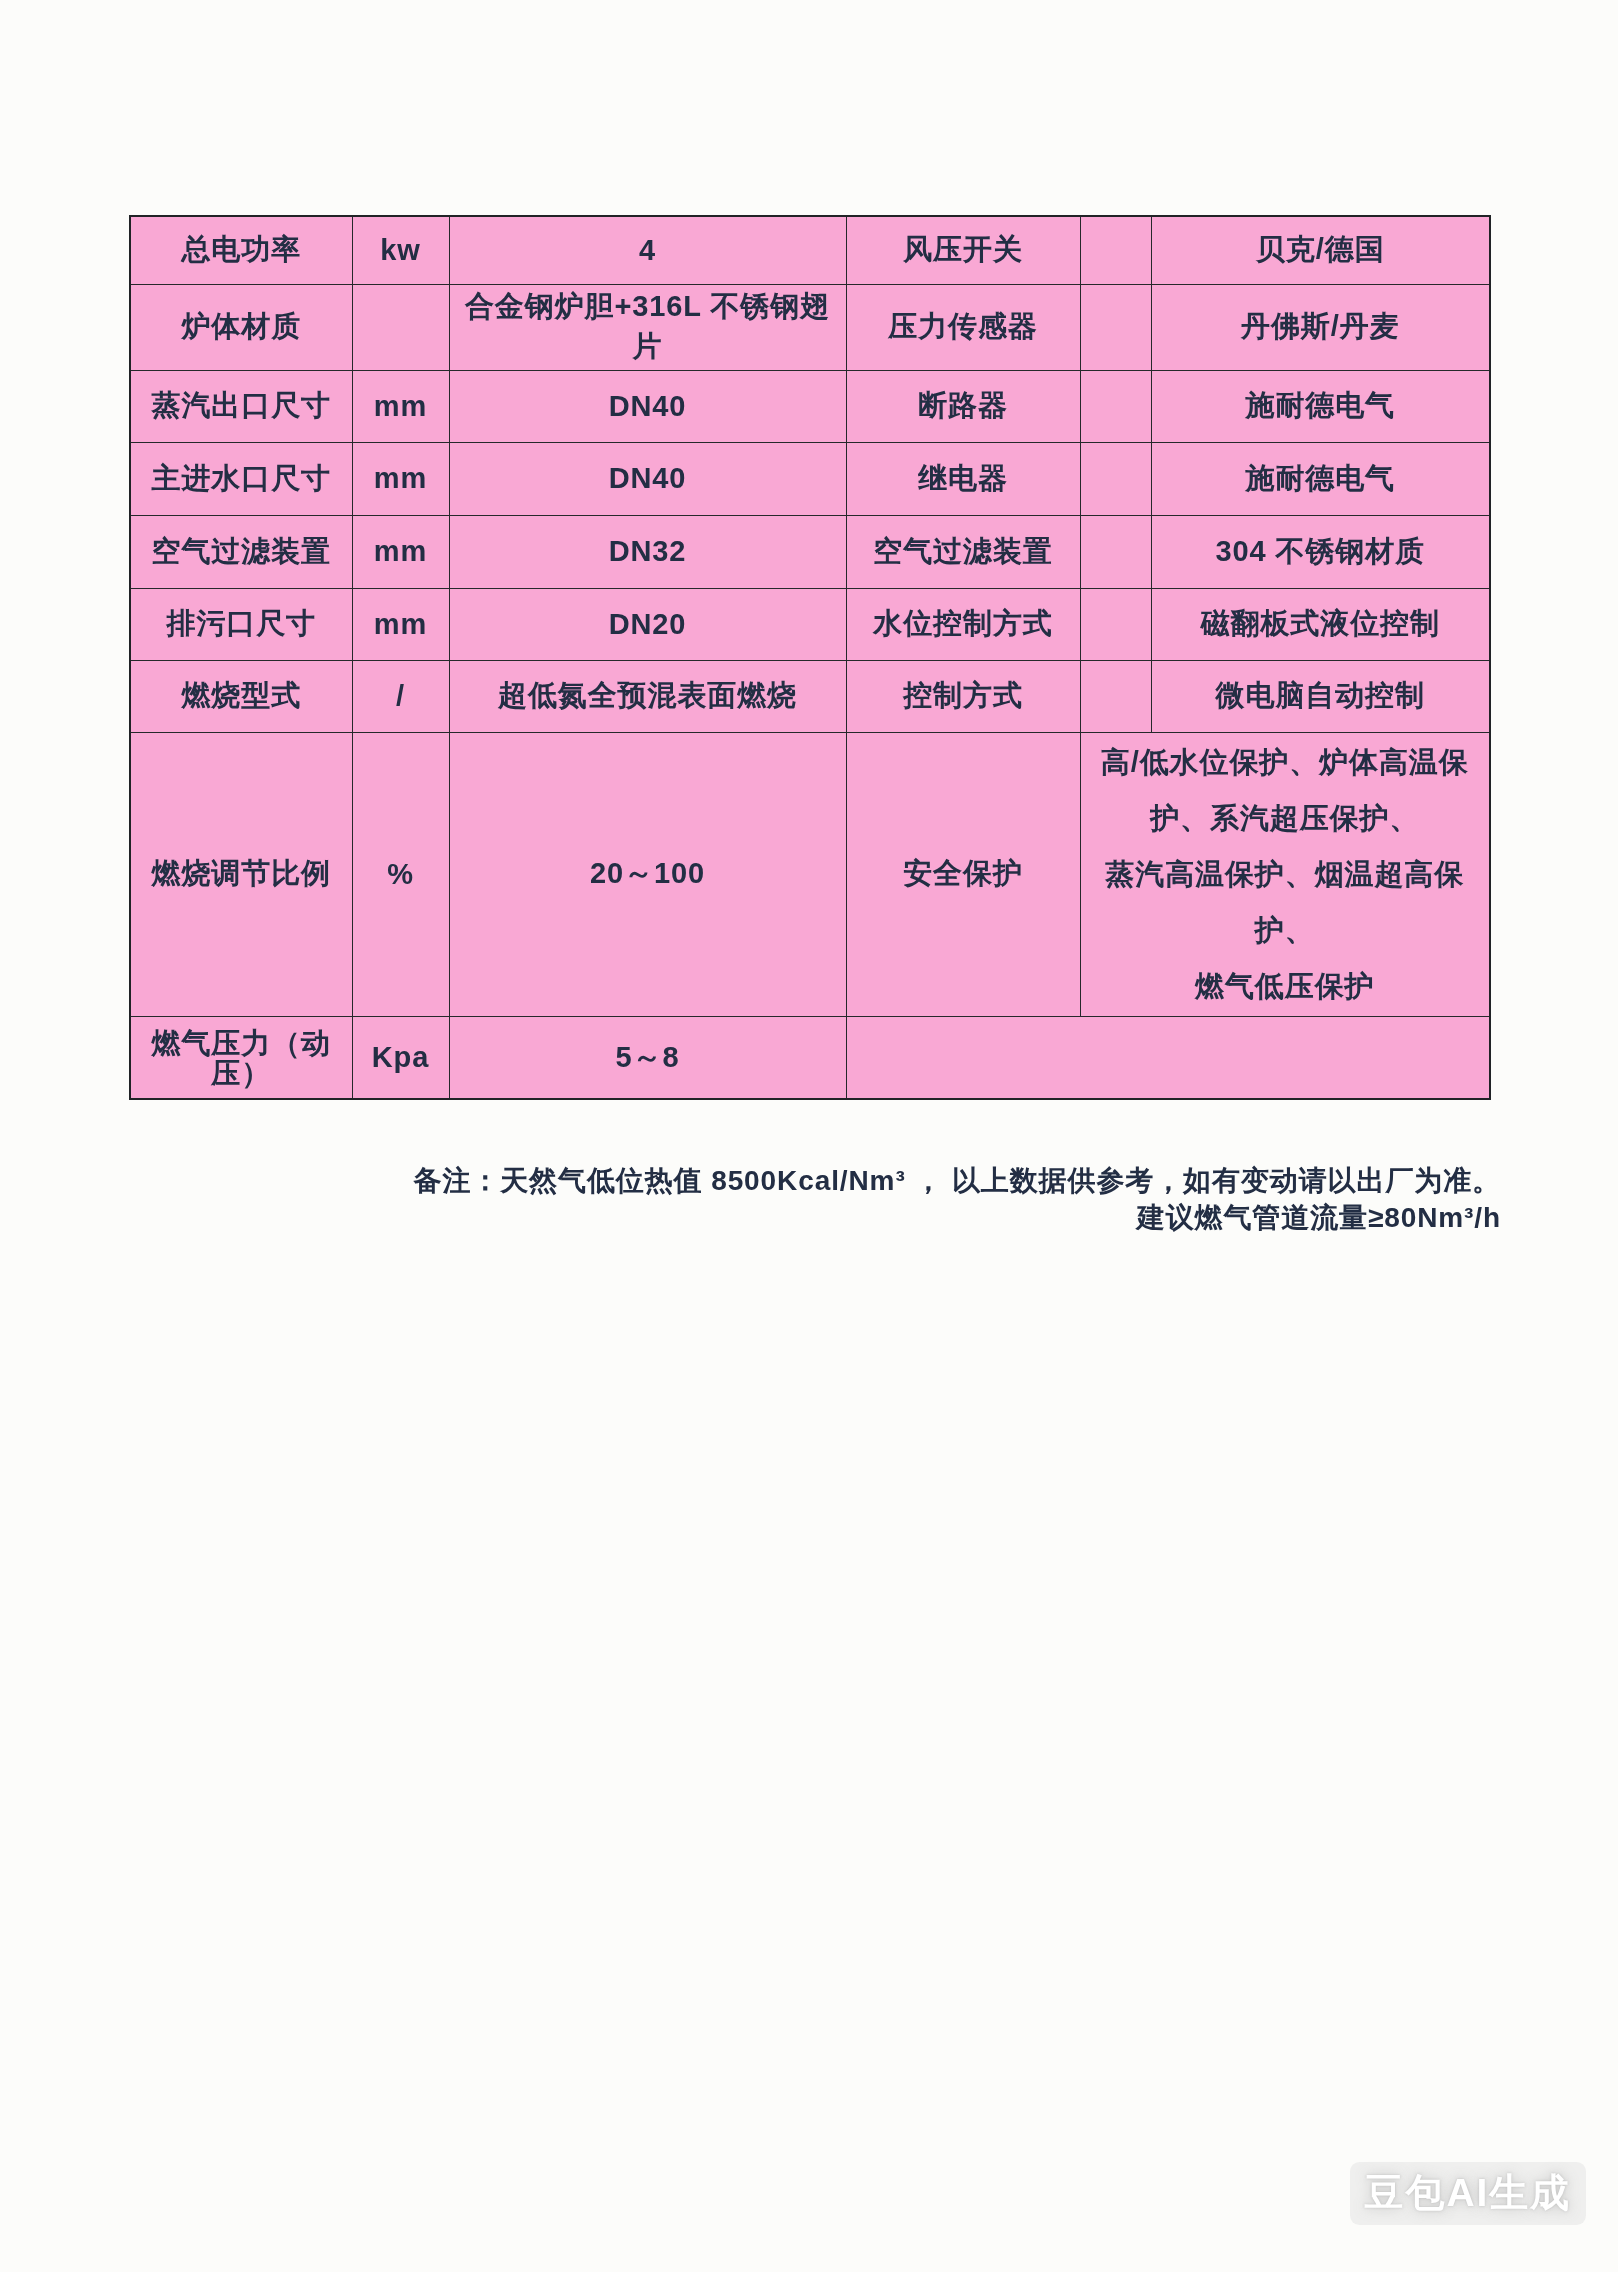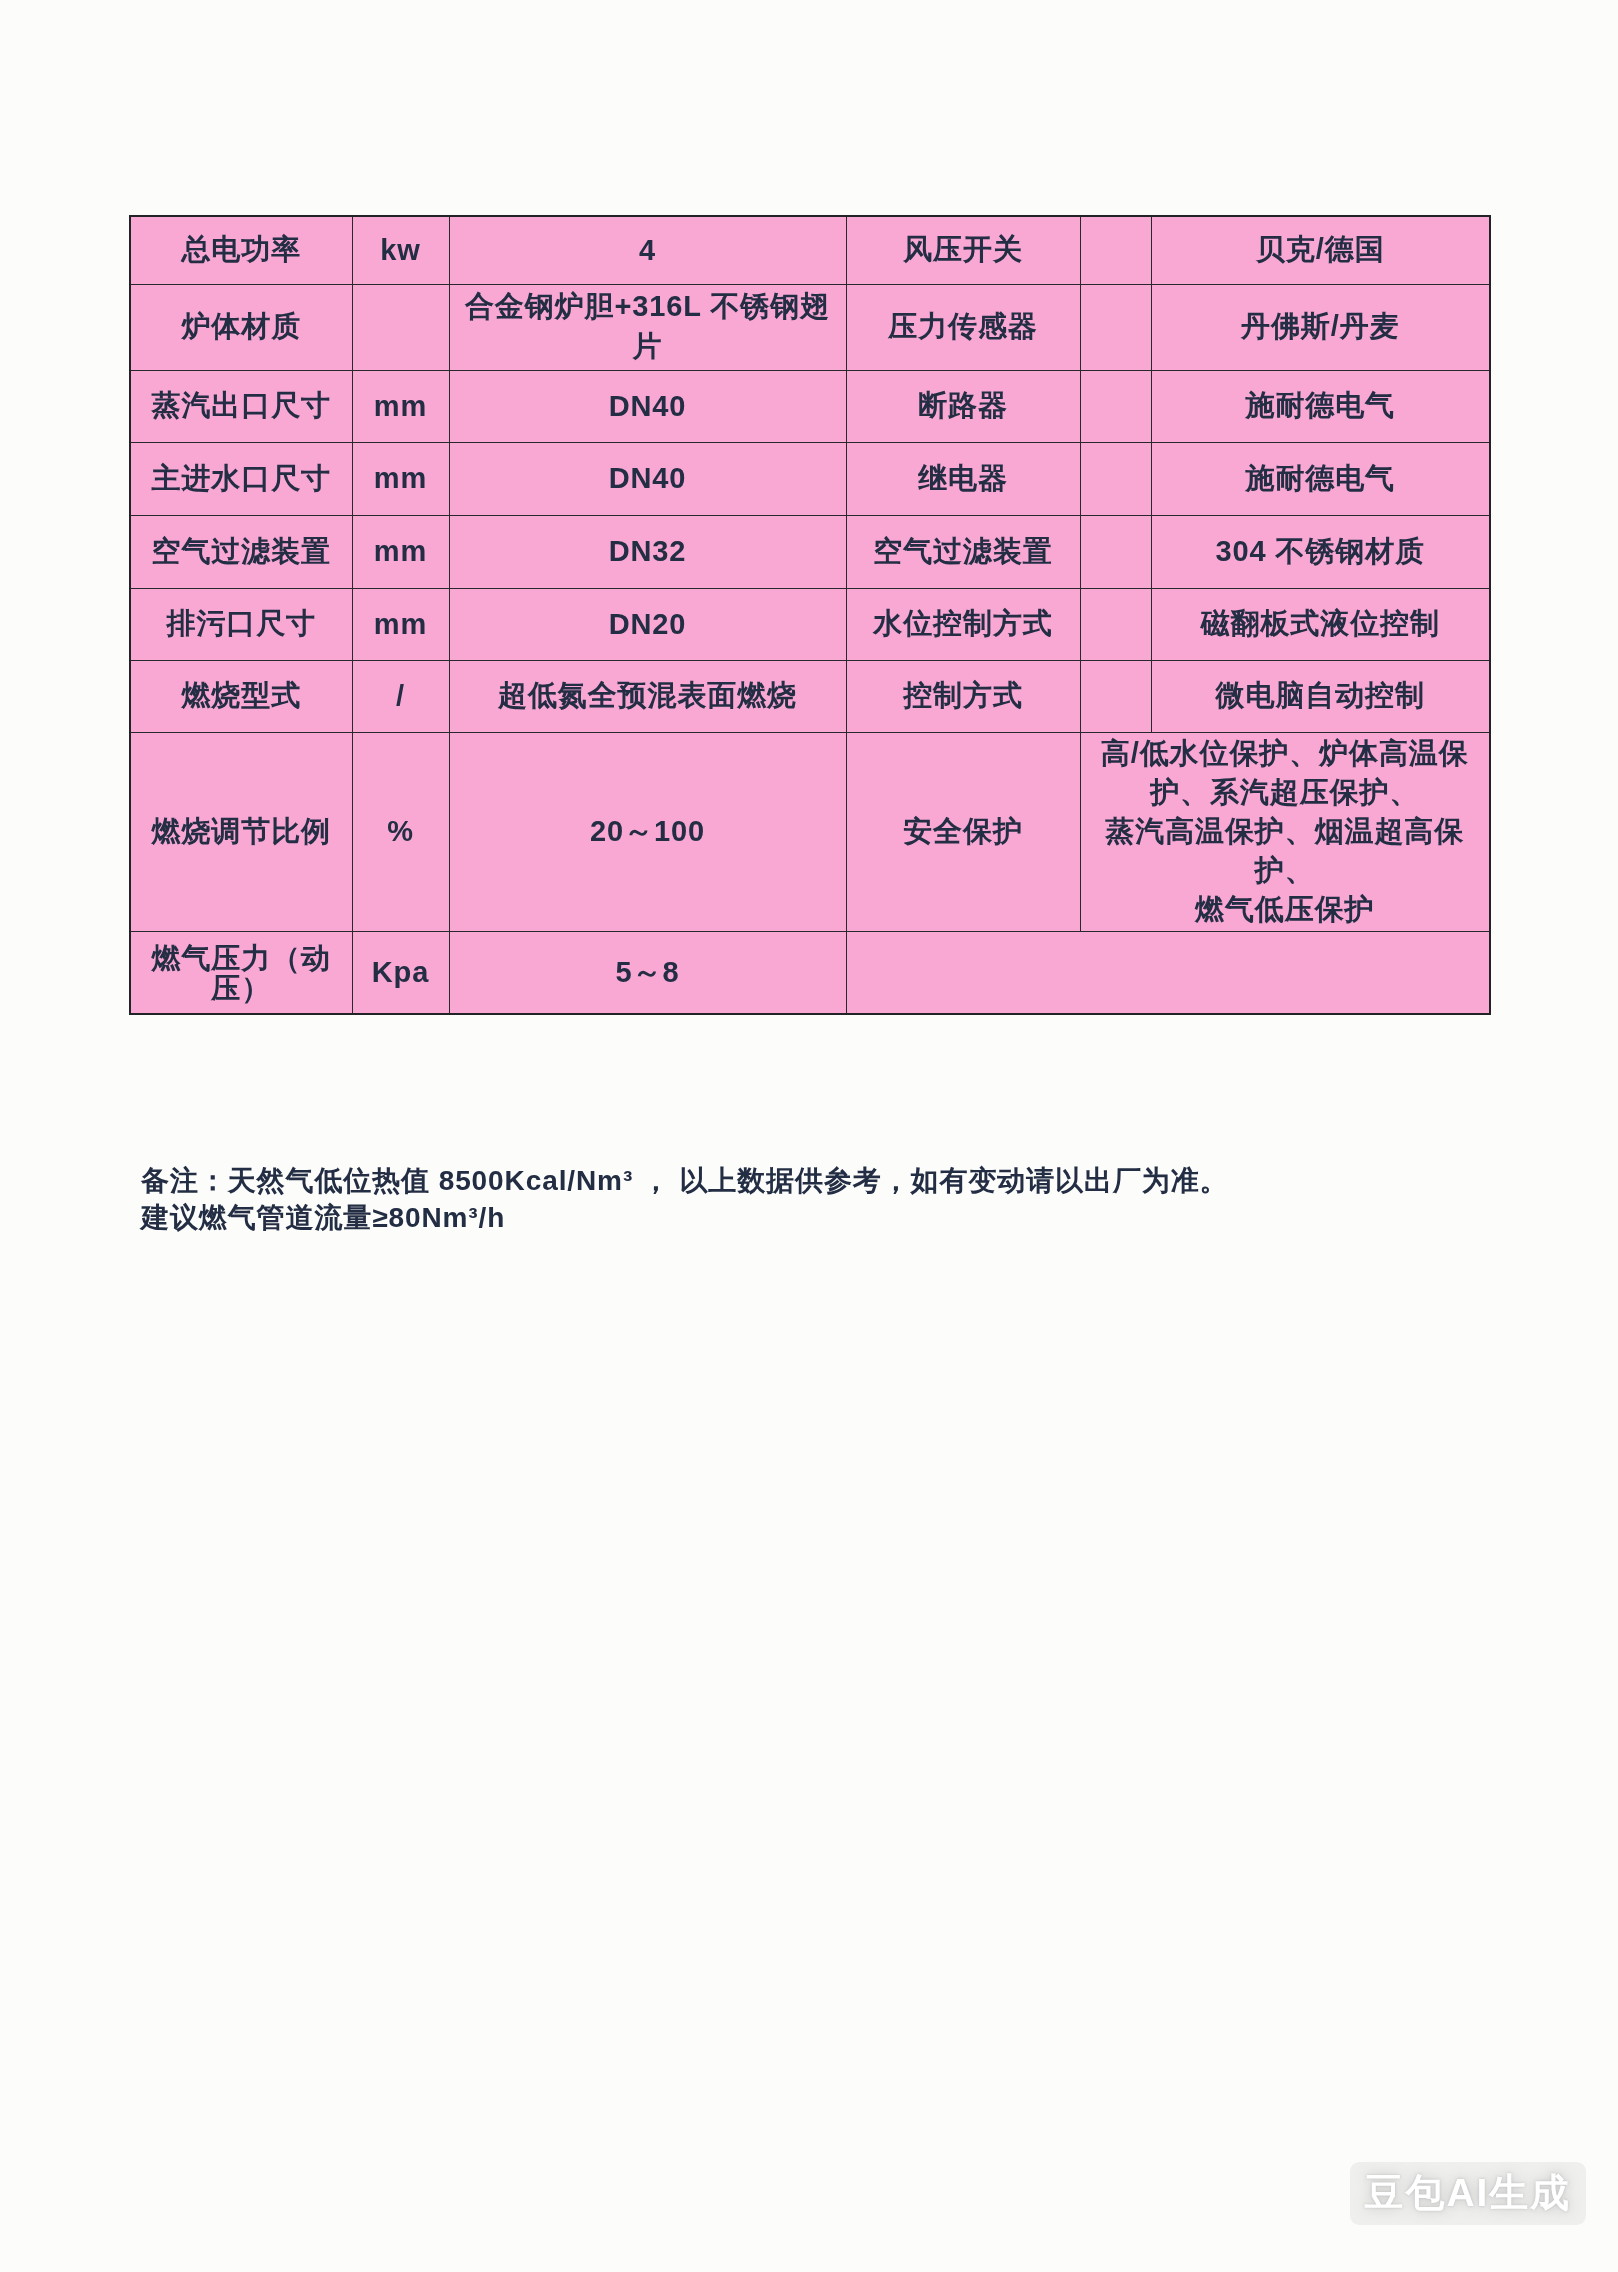--- a/index.html
+++ b/index.html
@@ -31,27 +31,27 @@
   tr.r3{height:72px}
   tr.r4{height:72px}
   tr.r5{height:73px}
   tr.r6{height:73px}
   tr.r7{height:72px}
   tr.r8{height:73px}
   tr.r9{height:72px}
   tr.r10{height:197px}
   tr.r11{height:82px}
   td.safety{
-    font-size:27px;line-height:39px;letter-spacing:0;
+    font-size:27px;line-height:56px;letter-spacing:0;
     white-space:pre-line;padding:1.9px 9.4px;
   }
   td.wrap-label{padding:1.9px 19px;line-height:30px;}
   .notes{
     position:absolute;left:141px;top:1162px;width:1360px;
-    text-align:left;font-size:28px;font-weight:600;
+    text-align:right;font-size:28px;font-weight:600;
     color:#232e44;line-height:37px;letter-spacing:0.9px;
   }
   .watermark{
     position:absolute;right:33px;bottom:47px;
     padding:4.7px 15px;border-radius:9.4px;
     background:rgba(196,196,196,0.22);
   }
   .watermark span{
     font-size:39px;font-weight:bold;letter-spacing:1.9px;
     color:#ffffff;

